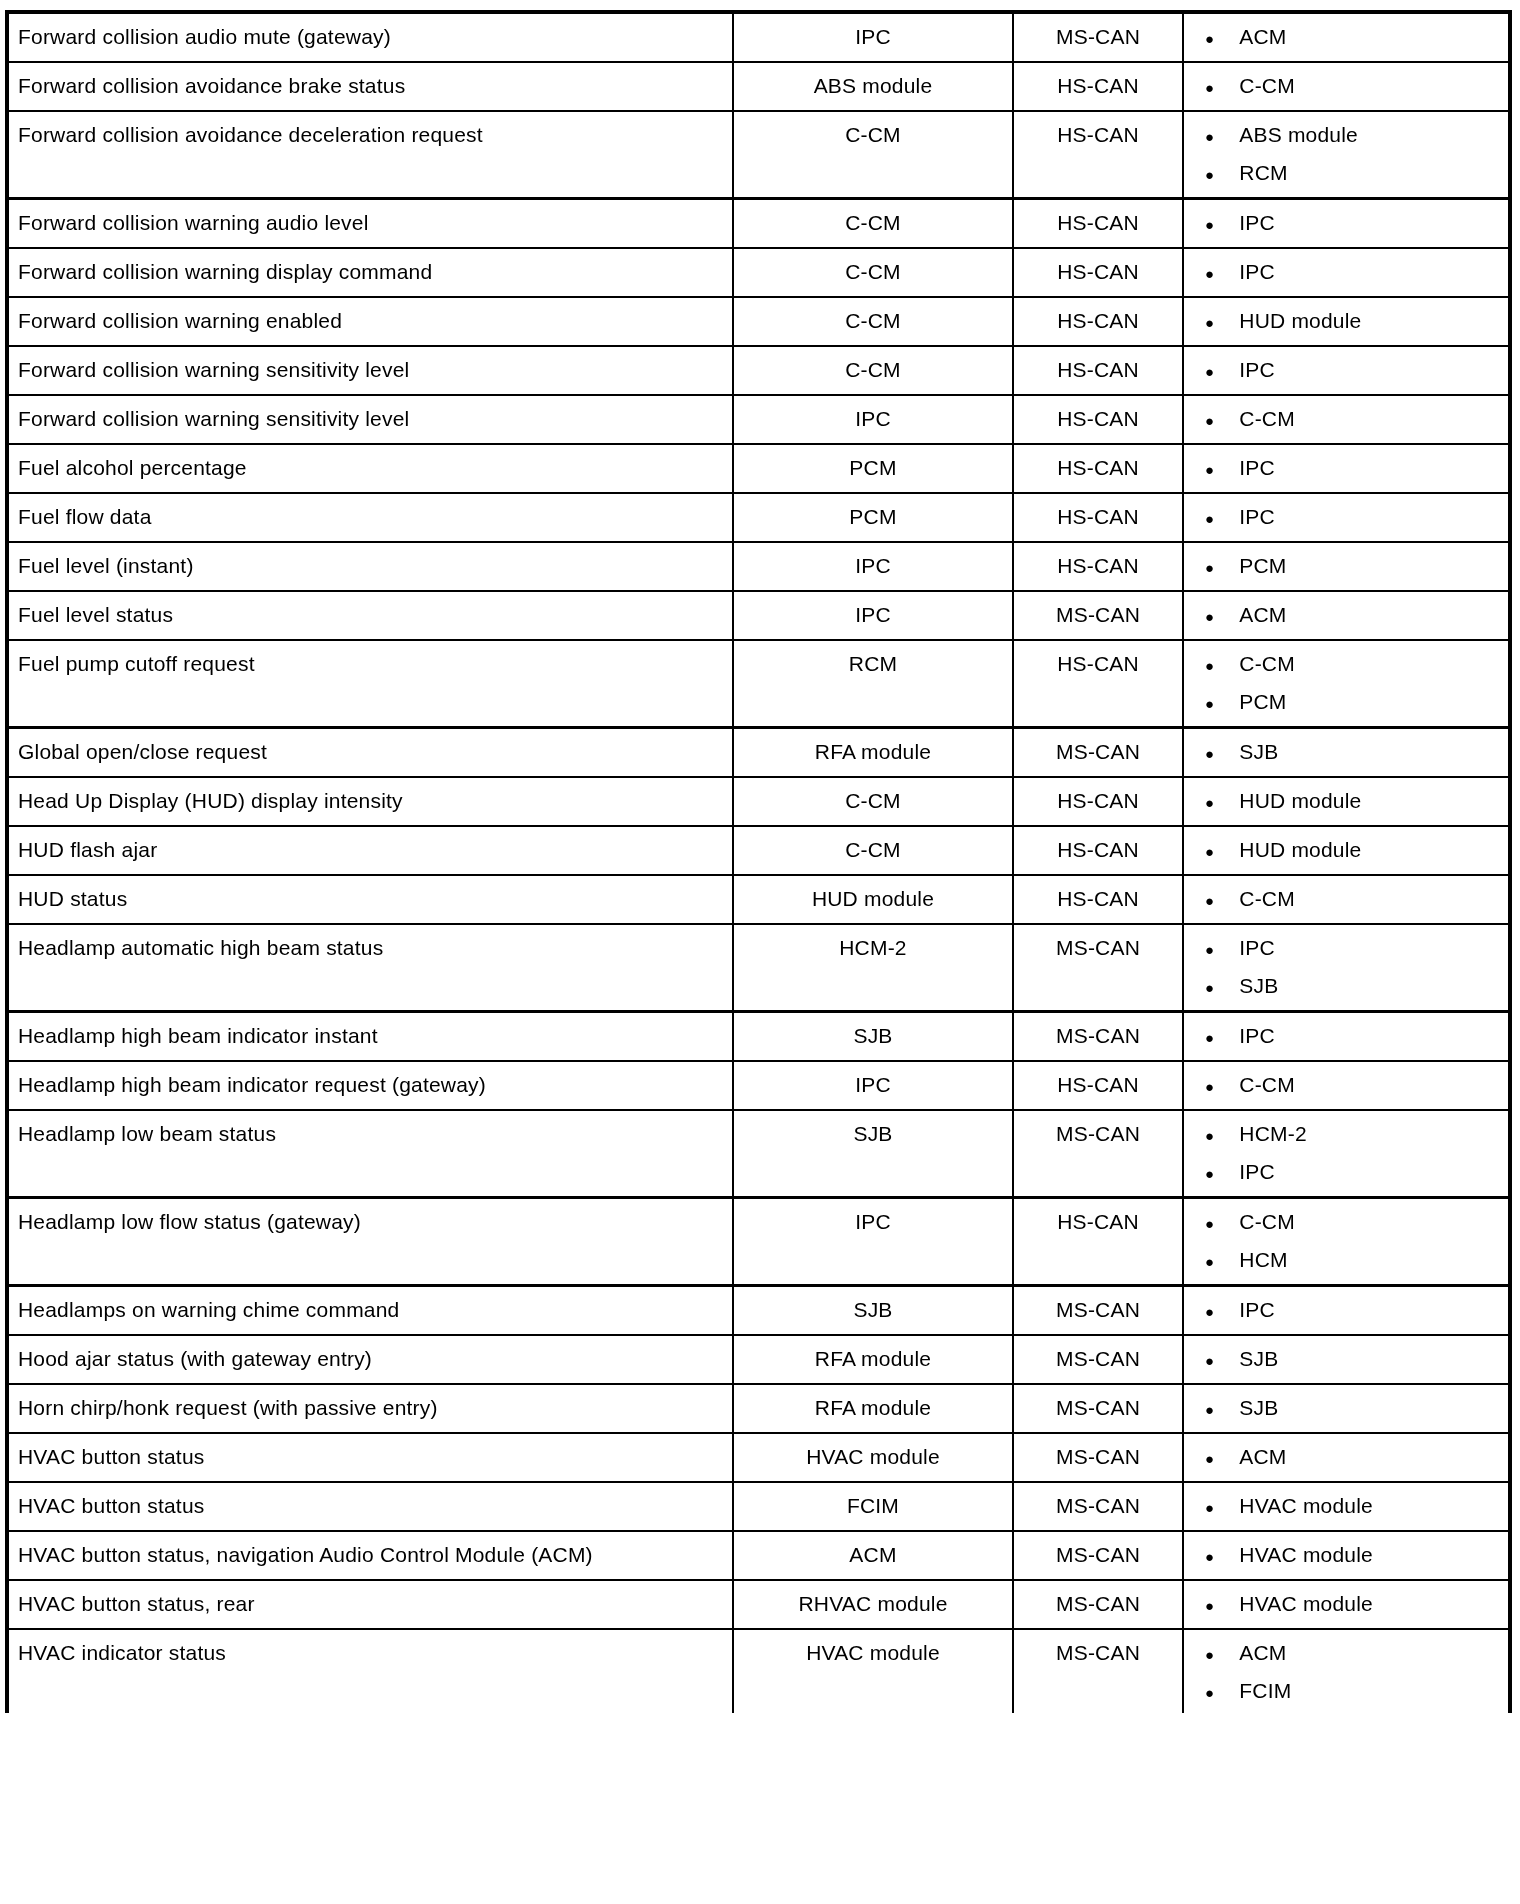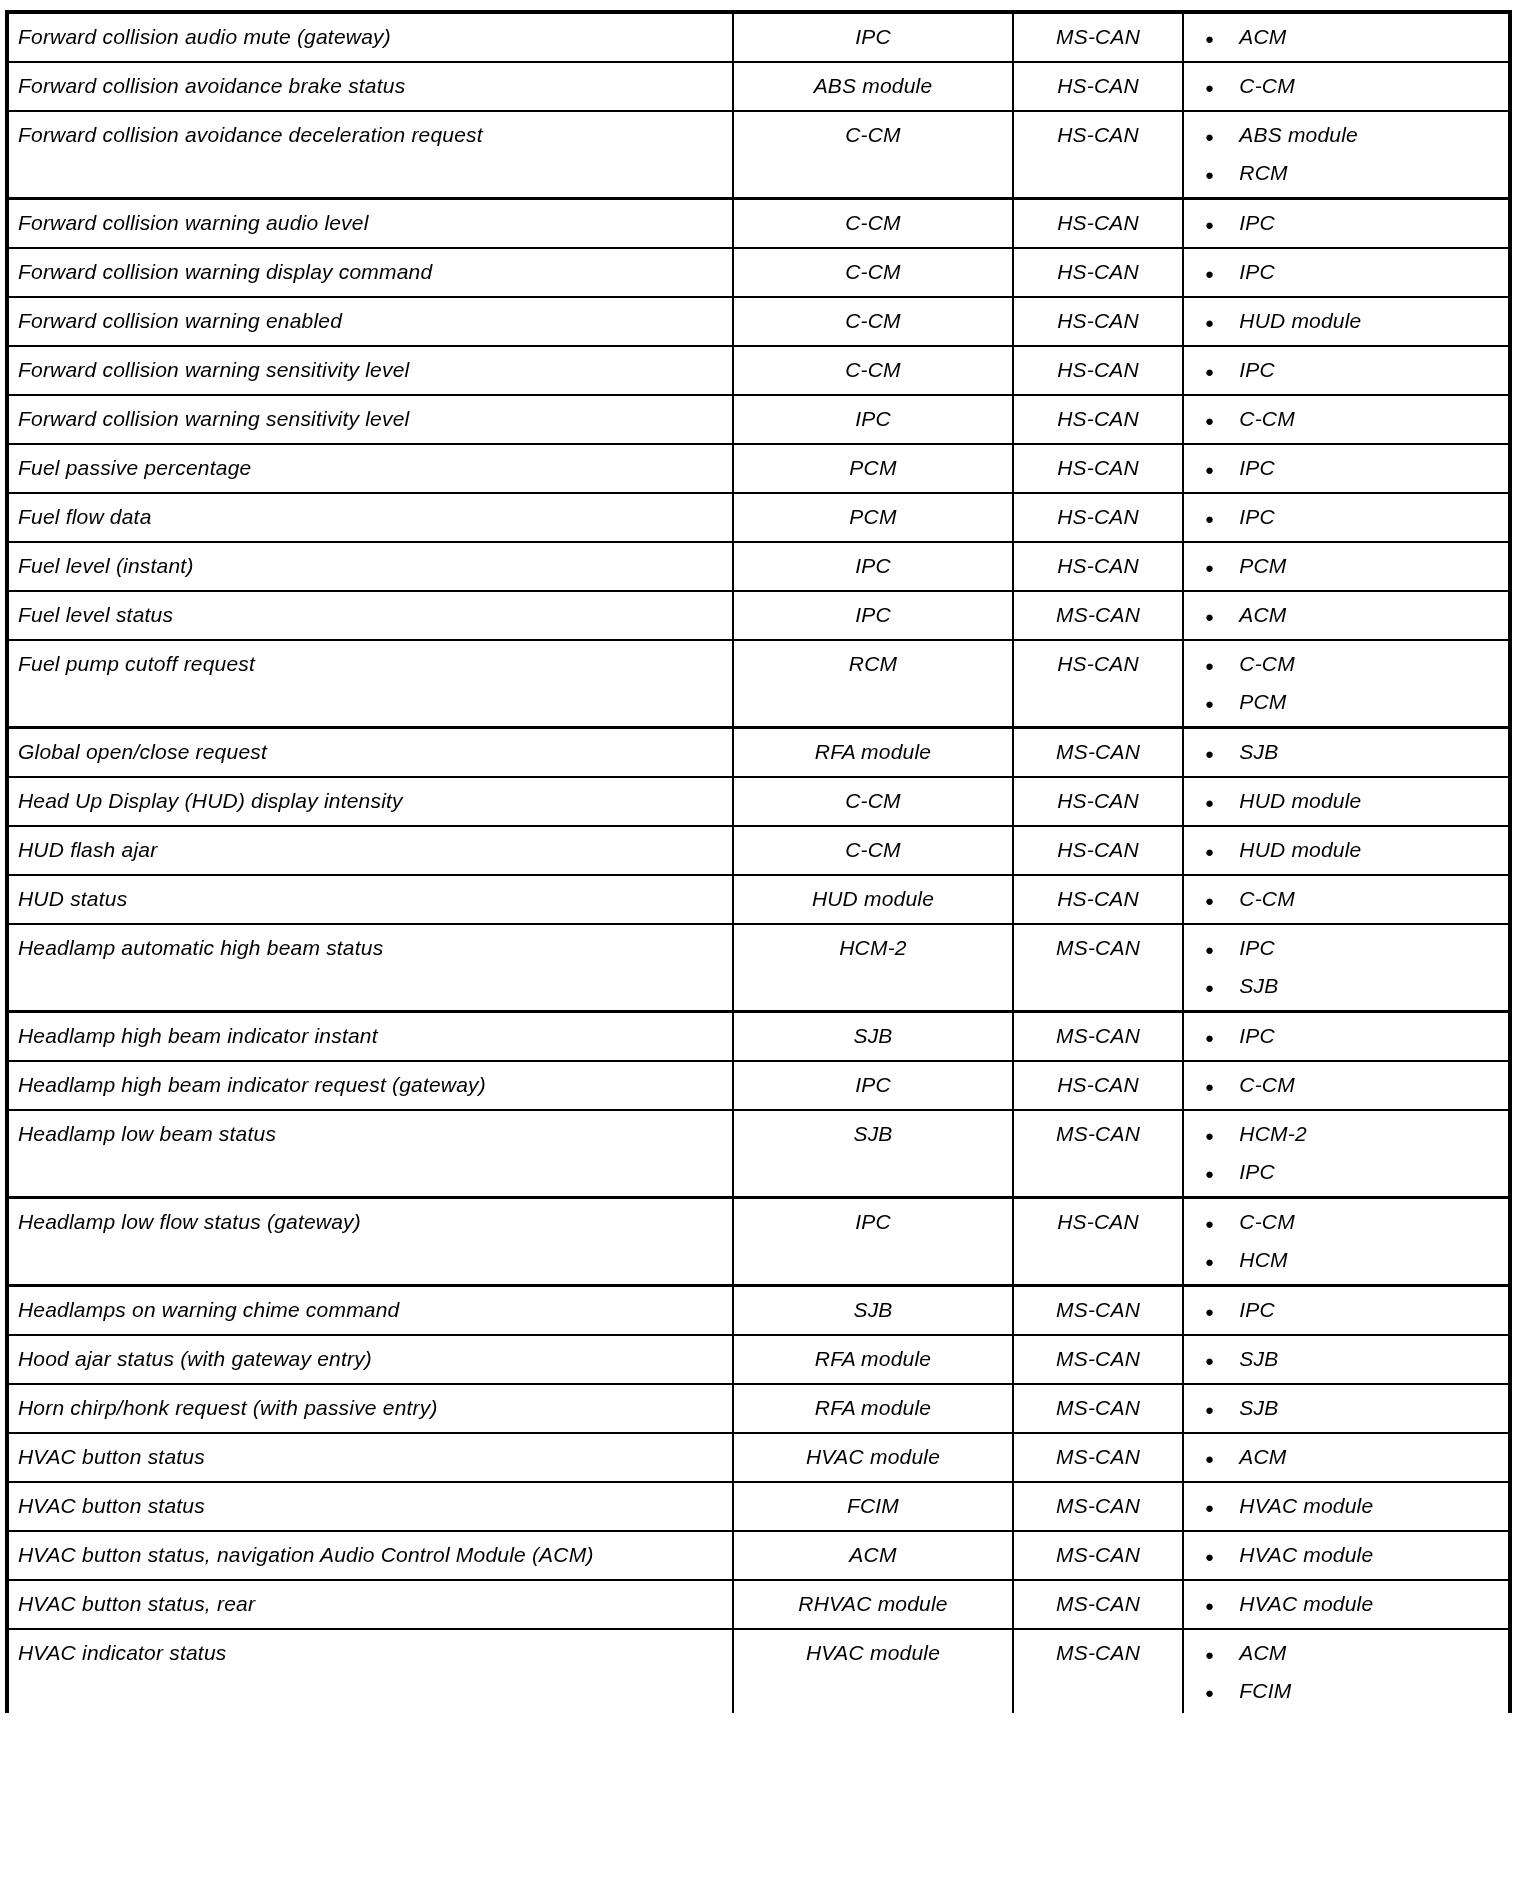--- a/index.html
+++ b/index.html
@@ -8,21 +8,20 @@
     background: #ffffff;
   }
   .page {
     position: relative;
     width: 1520px;
     height: 1713px;
     background: #ffffff;
     font-family: "Liberation Sans", "DejaVu Sans", sans-serif;
     color: #000000;
     overflow: hidden;
-    font-style: italic;
   }
   table.msg-table {
     position: absolute;
     left: 5px;
     top: 10px;
     width: 1503px;
     border-collapse: collapse;
     table-layout: fixed;
     border: 4px solid #000000;
   }
@@ -166,21 +165,21 @@
           <td class="origin">IPC</td>
           <td class="network">HS-CAN</td>
           <td class="receivers">
             <div class="recv-line">
               <span class="bullet">●</span>
               <span>C-CM</span>
             </div>
           </td>
         </tr>
         <tr class="rows-1">
-          <td class="message">Fuel passive percentage</td>
+          <td class="message">Fuel alcohol percentage</td>
           <td class="origin">PCM</td>
           <td class="network">HS-CAN</td>
           <td class="receivers">
             <div class="recv-line">
               <span class="bullet">●</span>
               <span>IPC</span>
             </div>
           </td>
         </tr>
         <tr class="rows-1">

